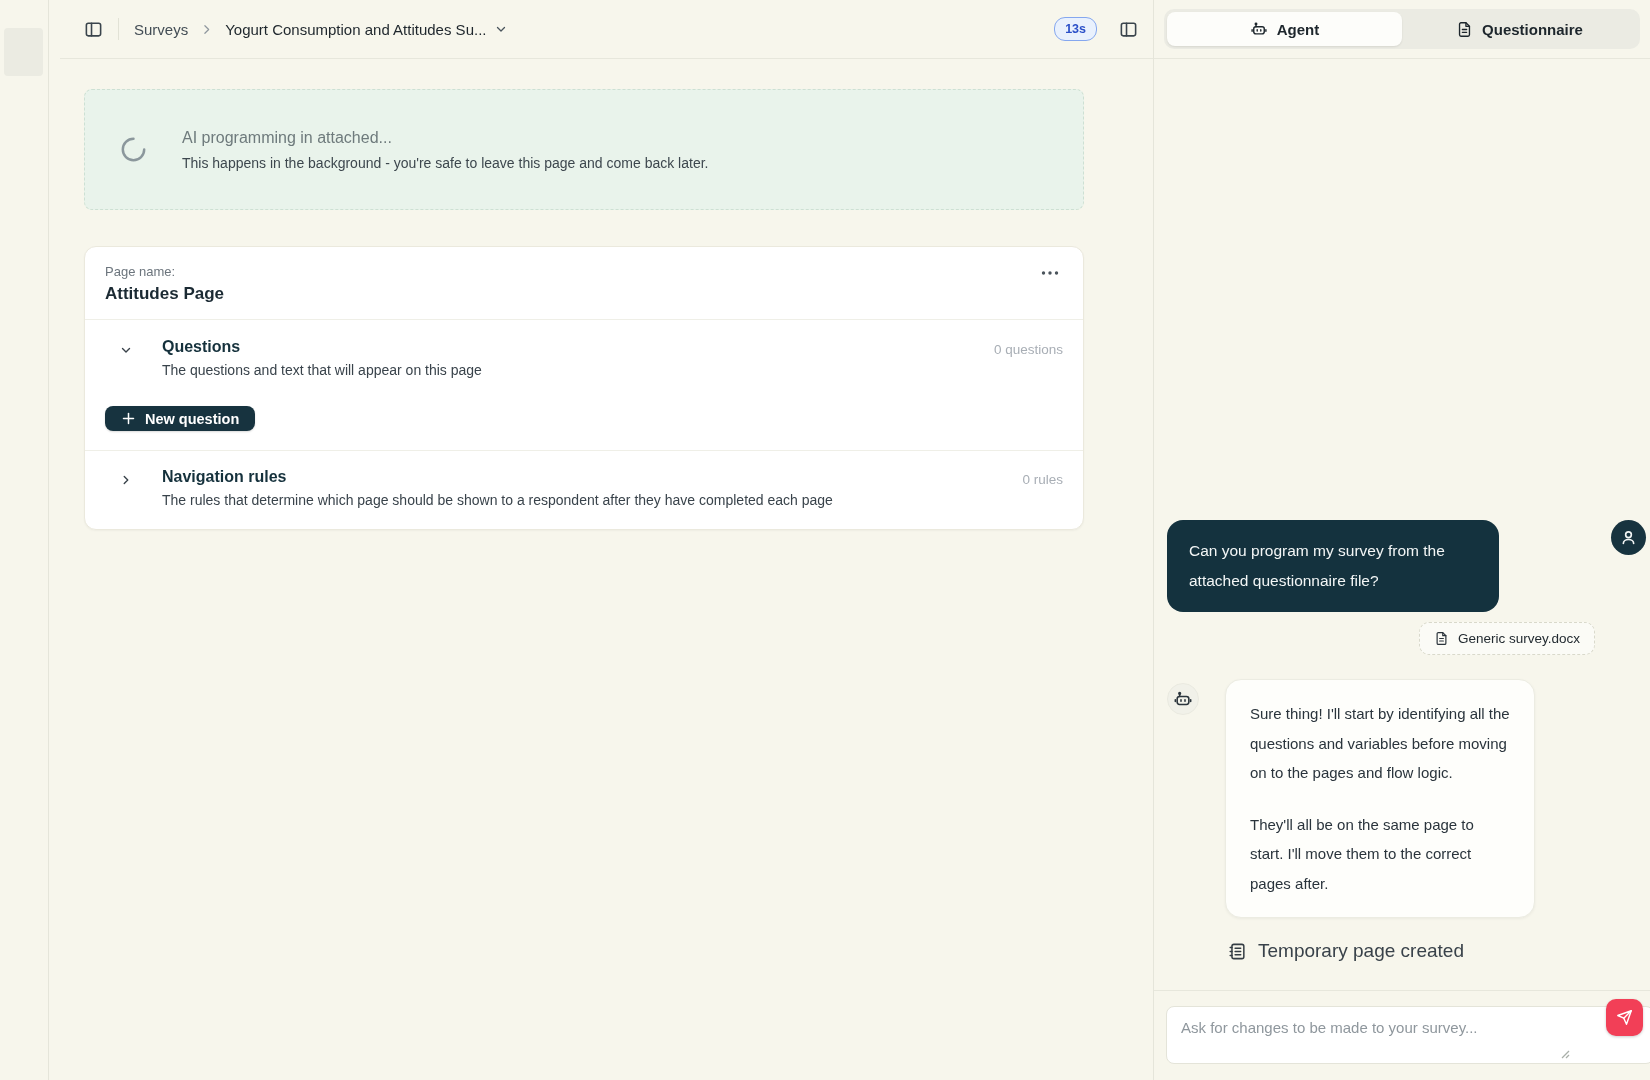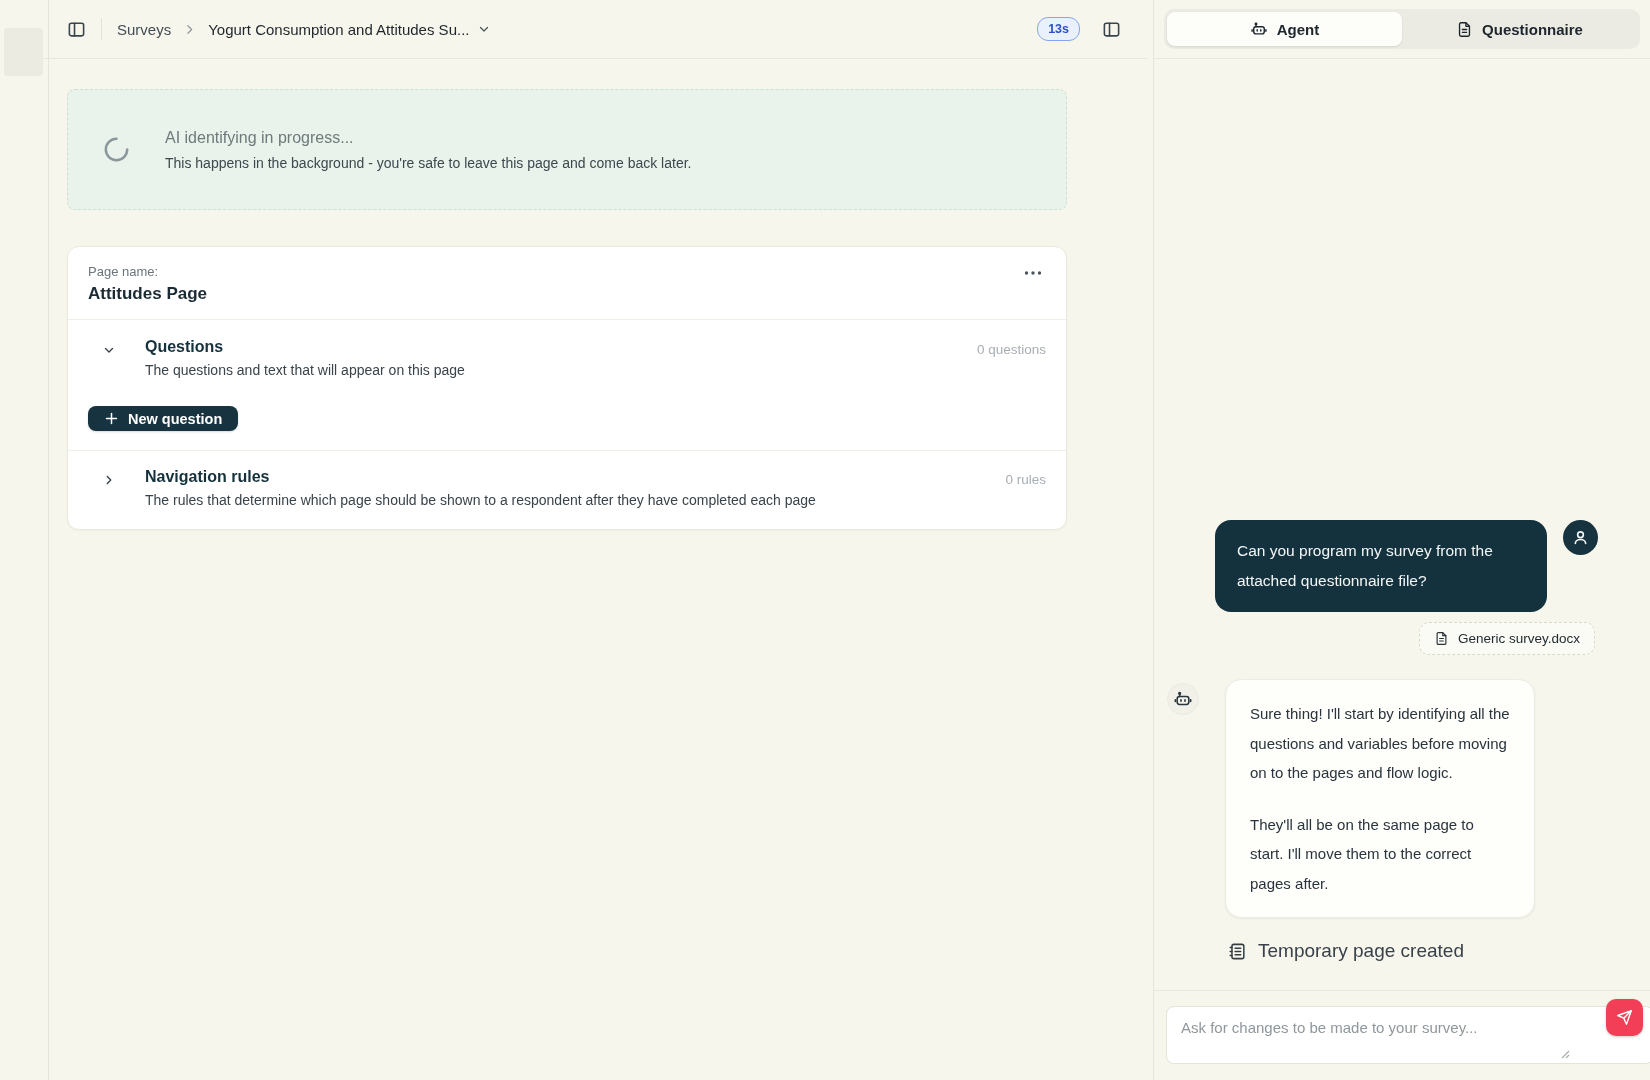--- a/index.html
+++ b/index.html
@@ -13,21 +13,21 @@
   svg { display:block; }
 
   
   .left-rail{
     position:absolute; left:0; top:0; width:49px; height:100%;
     border-right:1px solid #e5e5da; background:#f7f6ec;
   }
   .rail-ghost{ margin:28px 4px 0 4px; width:39px; height:48px; background:#ebebe2; border-radius:4px;}
 
   
-  .main{ position:absolute; left:43px; top:0; bottom:0; width:1104px; display:flex; flex-direction:column;}
+  .main{ position:absolute; left:60px; top:0; bottom:0; width:1104px; display:flex; flex-direction:column;}
   .main-header{ height:59px; flex:0 0 59px; border-bottom:1px solid #e7e7dc; display:flex; align-items:center; padding:0 24px 0 22px;}
   .icon-btn{ background:none; border:none; cursor:pointer; color:#3a444c; display:flex; align-items:center; justify-content:center; padding:2px;}
   .v-sep{ width:1px; height:22px; background:#e2e2d6; margin:0 15px 0 13px;}
   .crumb{ display:flex; align-items:center; gap:10px; font-size:15px;}
   .crumb-root{ color:#434d55; cursor:pointer;}
   .crumb-sep{ color:#9aa2a9; margin:0 2px;}
   .crumb-cur{ color:#1e262c; font-weight:500; cursor:pointer; display:flex; align-items:center; gap:8px;}
   .spacer{ flex:1; }
   .timer-badge{
     border:1.5px solid #85a7ef; background:#e9f1fd; color:#2b50c8;
@@ -76,21 +76,21 @@
     border-left:1px solid #e5e5da; background:#f7f6ec; display:flex; flex-direction:column;
   }
   .tabs{ margin:9px 10px; background:#ebebe3; border-radius:10px; padding:3px; display:flex; }
   .tab{ flex:1; height:34px; display:flex; align-items:center; justify-content:center; gap:9px;
         font-size:15px; font-weight:600; color:#1d262c; border:none; background:transparent; border-radius:8px;
         font-family:inherit; cursor:pointer;}
   .tab.active{ background:#fdfdfa; box-shadow:0 1px 2px rgba(0,0,0,.09);}
   .panel-hdiv{ border-top:1px solid #e7e7dc; }
 
   .chat{ flex:1; display:flex; flex-direction:column; justify-content:flex-end; padding:0 4px 28px 13px; overflow:hidden;}
-  .user-row{ display:flex; justify-content:center; align-items:flex-start; gap:16px;margin-top:8px;}
+  .user-row{ display:flex; justify-content:space-between; align-items:flex-start; gap:16px;margin-top:8px;}
   .bubble-user{
     width:332px; background:#14323e; color:#f3f6f6; border-radius:16px; padding:16px 22px;
     font-size:15.5px; font-weight:500; line-height:30px;
   }
   .avatar-user{ width:35px; height:35px; border-radius:50%; background:#17333f; color:#f2f5f5;
     display:flex; align-items:center; justify-content:center; flex:0 0 35px; cursor:pointer;}
   .chip-row{ display:flex; justify-content:flex-end; margin:10px 51px 0 0;}
   .chip{
     display:flex; align-items:center; gap:9px; border:1.5px dashed #d9d9cb; border-radius:10px;
     padding:8px 14px; background:rgba(255,255,255,.55); font-size:13.5px; font-weight:500; color:#232b31; cursor:pointer;
@@ -172,21 +172,21 @@
   <div class="main-body">
     <div class="content">
 
       <div class="banner">
         <span class="spinner">
           <svg width="27" height="27" viewBox="0 0 24 24" fill="none" stroke="currentColor" stroke-width="2.2" stroke-linecap="round">
               <path d="M12 2.5 A9.5 9.5 0 1 0 21.5 12"></path>
             </svg>
         </span>
         <div>
-          <div class="banner-title">AI identifying in progress...</div>
+          <div class="banner-title">AI programming in attached...</div>
           <div class="banner-sub">This happens in the background - you're safe to leave this page and come back later.</div>
         </div>
       </div>
 
       <div class="card">
         <div class="card-head">
           <div>
             <div class="card-label">Page name:</div>
             <div class="card-title">Attitudes Page</div>
           </div>

